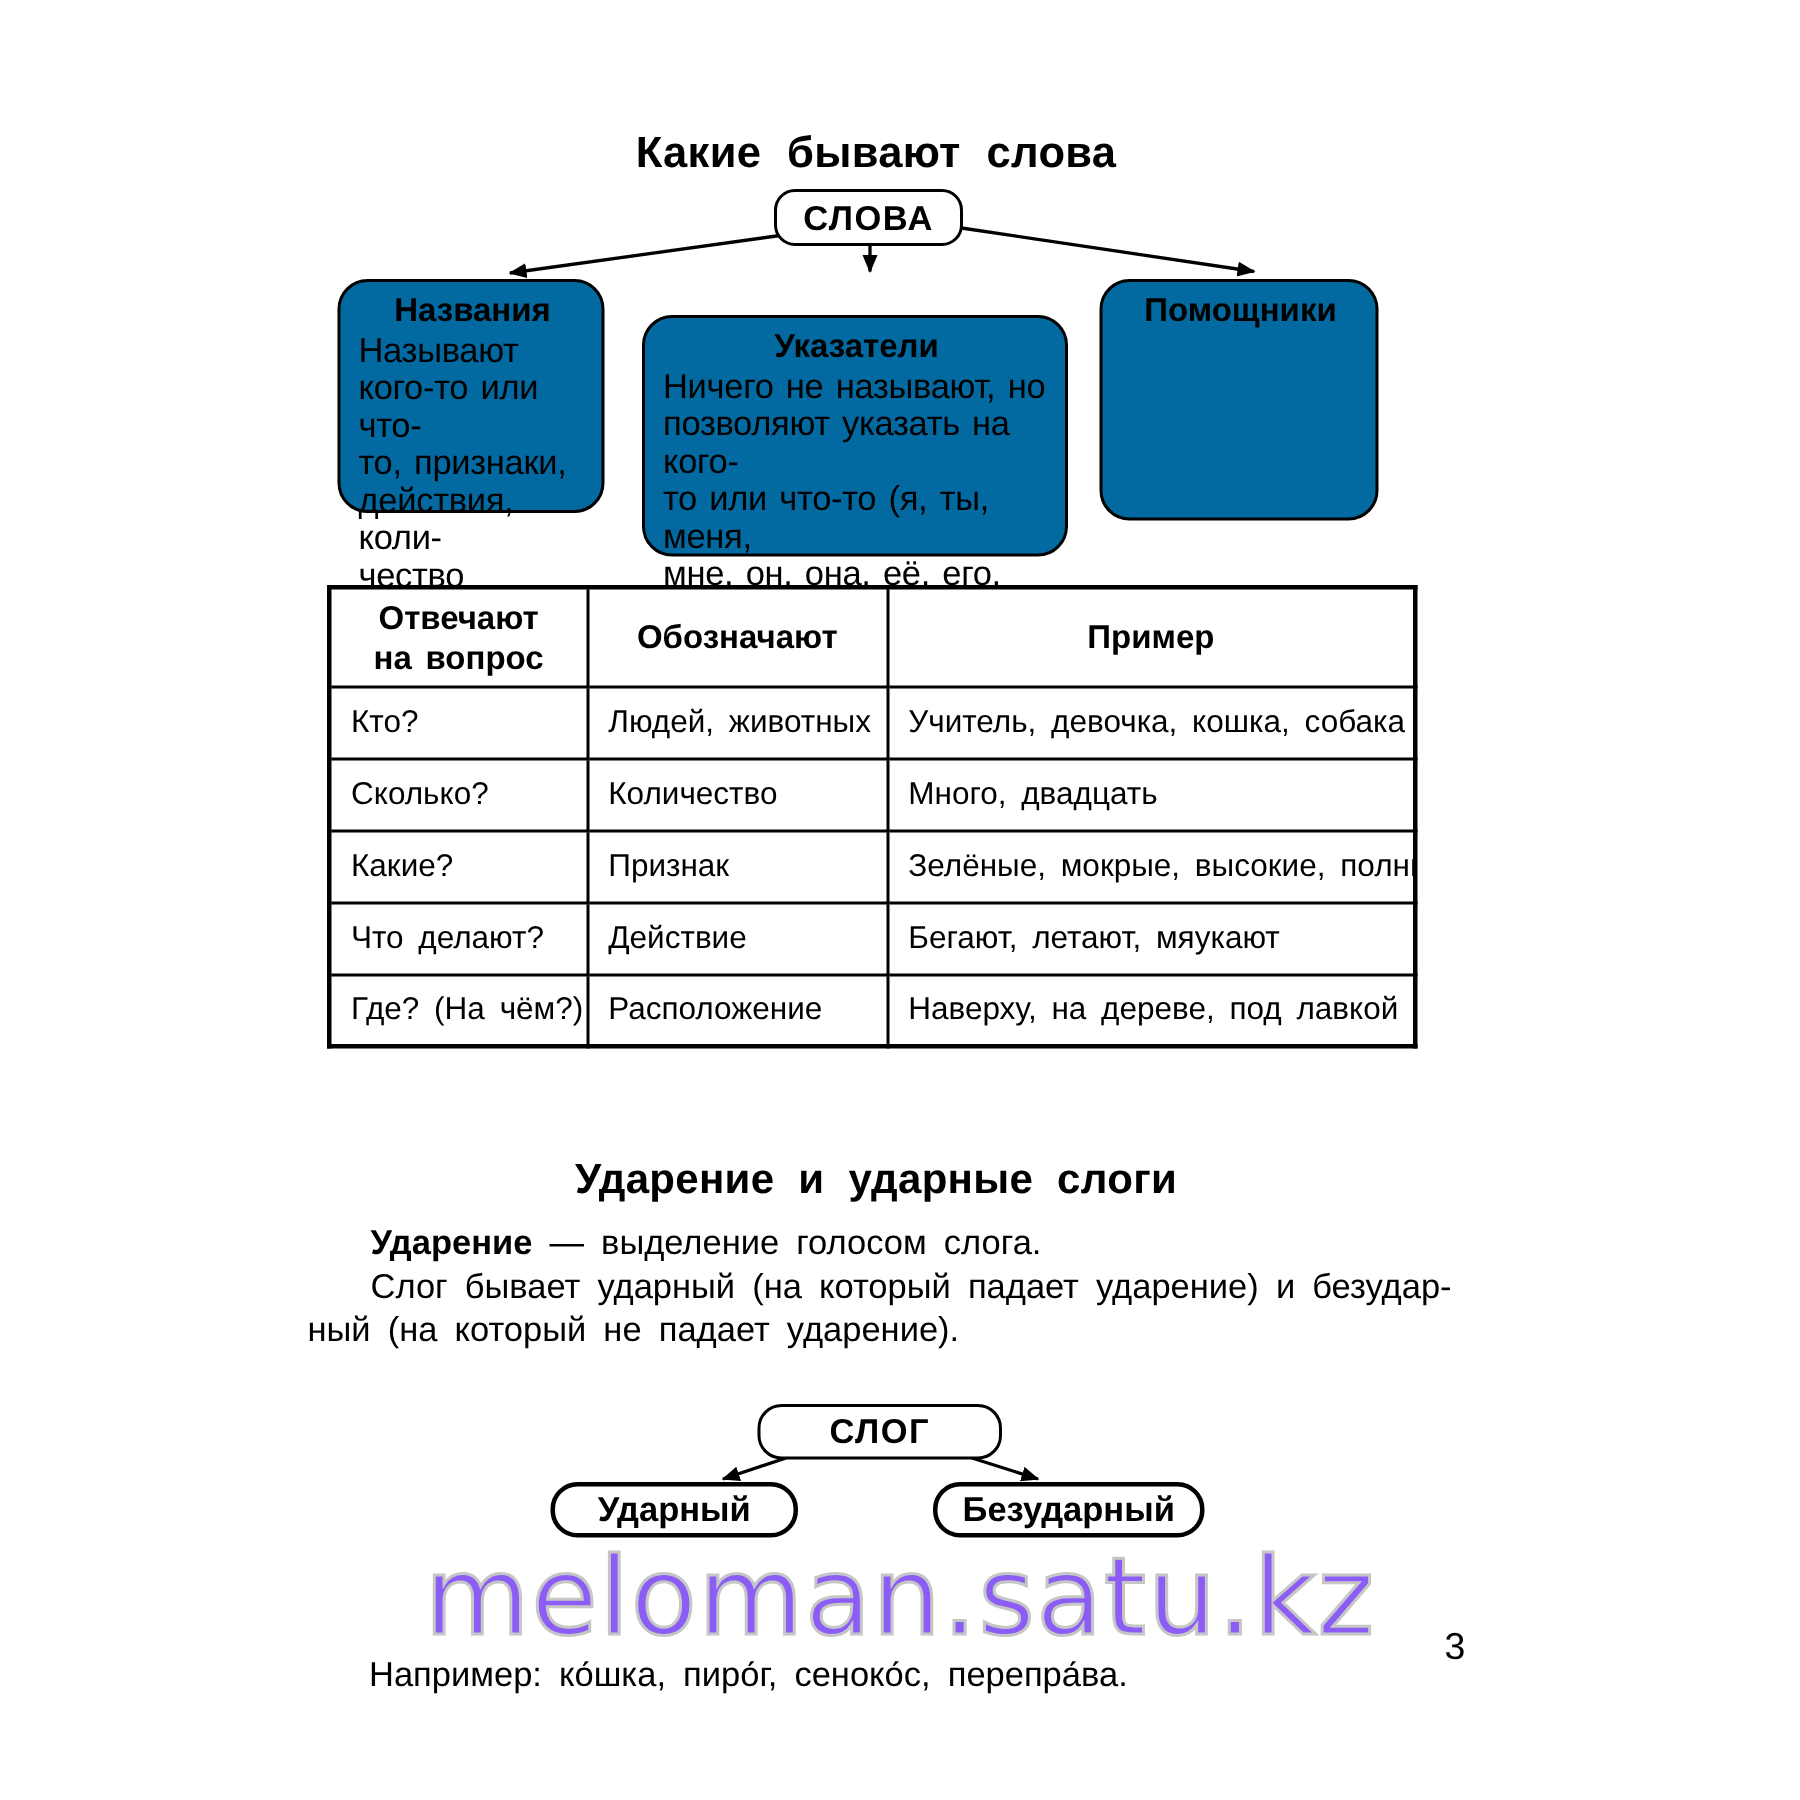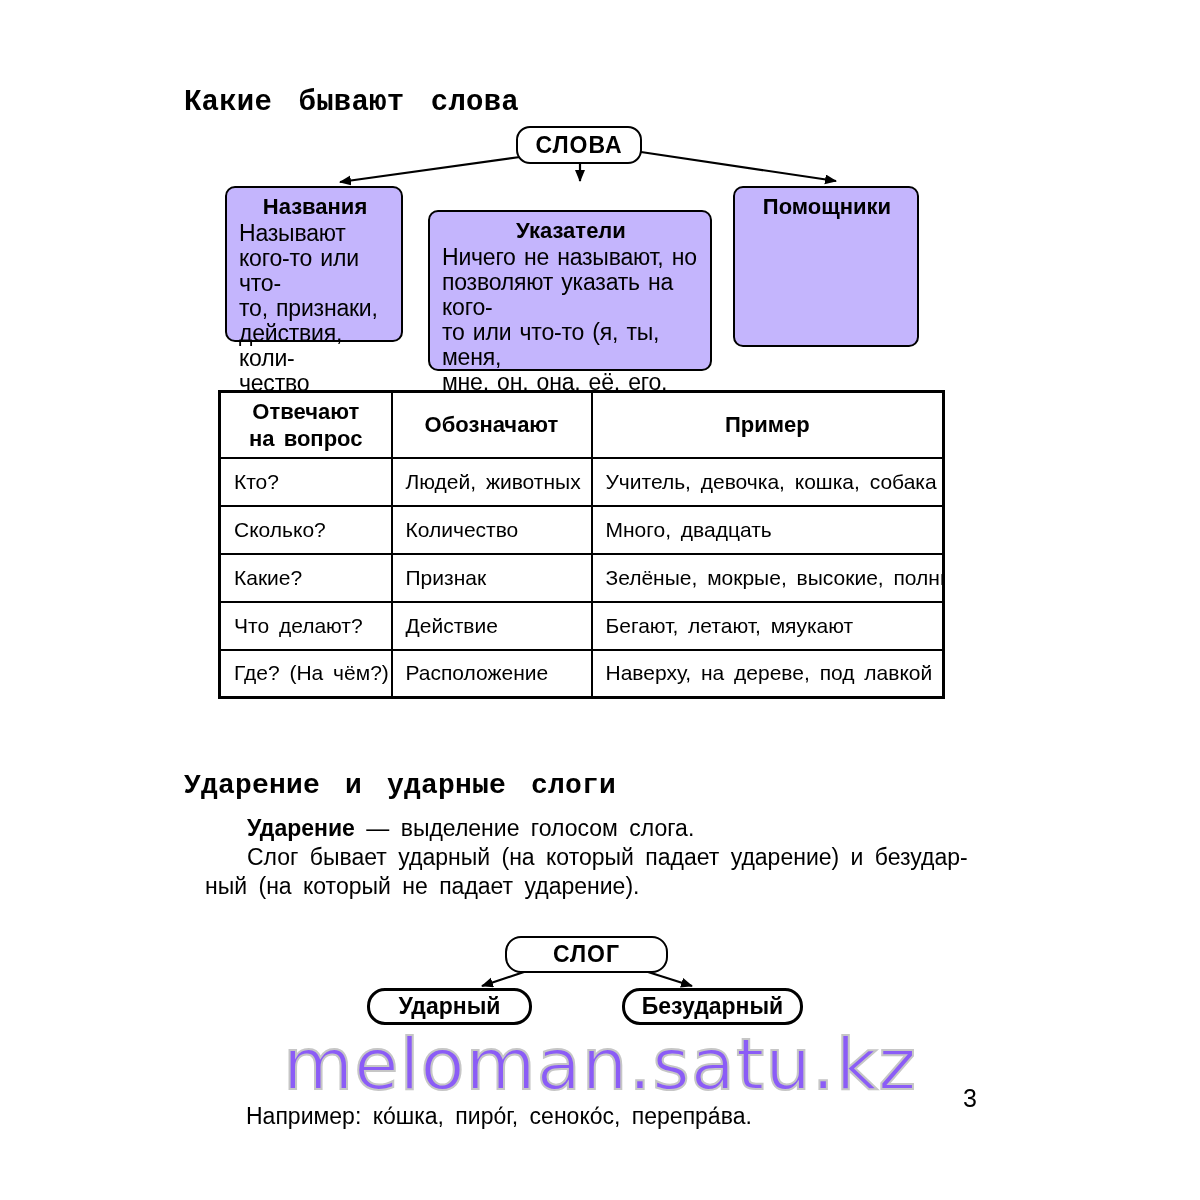--- a/index.html
+++ b/index.html
@@ -12,34 +12,33 @@
   .content{z-index:2;}
   
   .watermark{
     left:283px;top:1022px;z-index:1;
     font-family:"DejaVu Sans",sans-serif;font-size:72px;font-weight:400;
     color:#8b5cf6;-webkit-text-stroke:2px #c6c6c6;letter-spacing:1px;
     white-space:nowrap;user-select:none;
   }
   
   .section-title{
-    left:184px;width:800px;
+    left:184px;width:800px;text-align:center;
     font-weight:bold;font-size:29px;word-spacing:9px;letter-spacing:.2px;
     white-space:nowrap;
-    font-family:Liberation Mono, monospace;
   }
   
   .node{
     border:2px solid #000;border-radius:16px;background:#fff;
     display:flex;align-items:center;justify-content:center;
     font-weight:bold;box-sizing:border-box;
   }
   .node.small-radius{border-radius:14px;}
   .big-box{
-    border:2px solid #000;border-radius:10px;background:#c4b5fd;
+    border:2px solid #000;border-radius:20px;background:#0369a1;
     box-sizing:border-box;padding:5px 10px 0 12px;
   }
   .big-box .bb-title{
     text-align:center;font-weight:bold;font-size:22px;line-height:28px;
   }
   .big-box .bb-body{
     font-size:23px;line-height:25px;letter-spacing:-0.2px;word-spacing:2px;
     white-space:pre-line;
   }
   .thick{border-width:3px;border-radius:18px;font-size:23px;}

